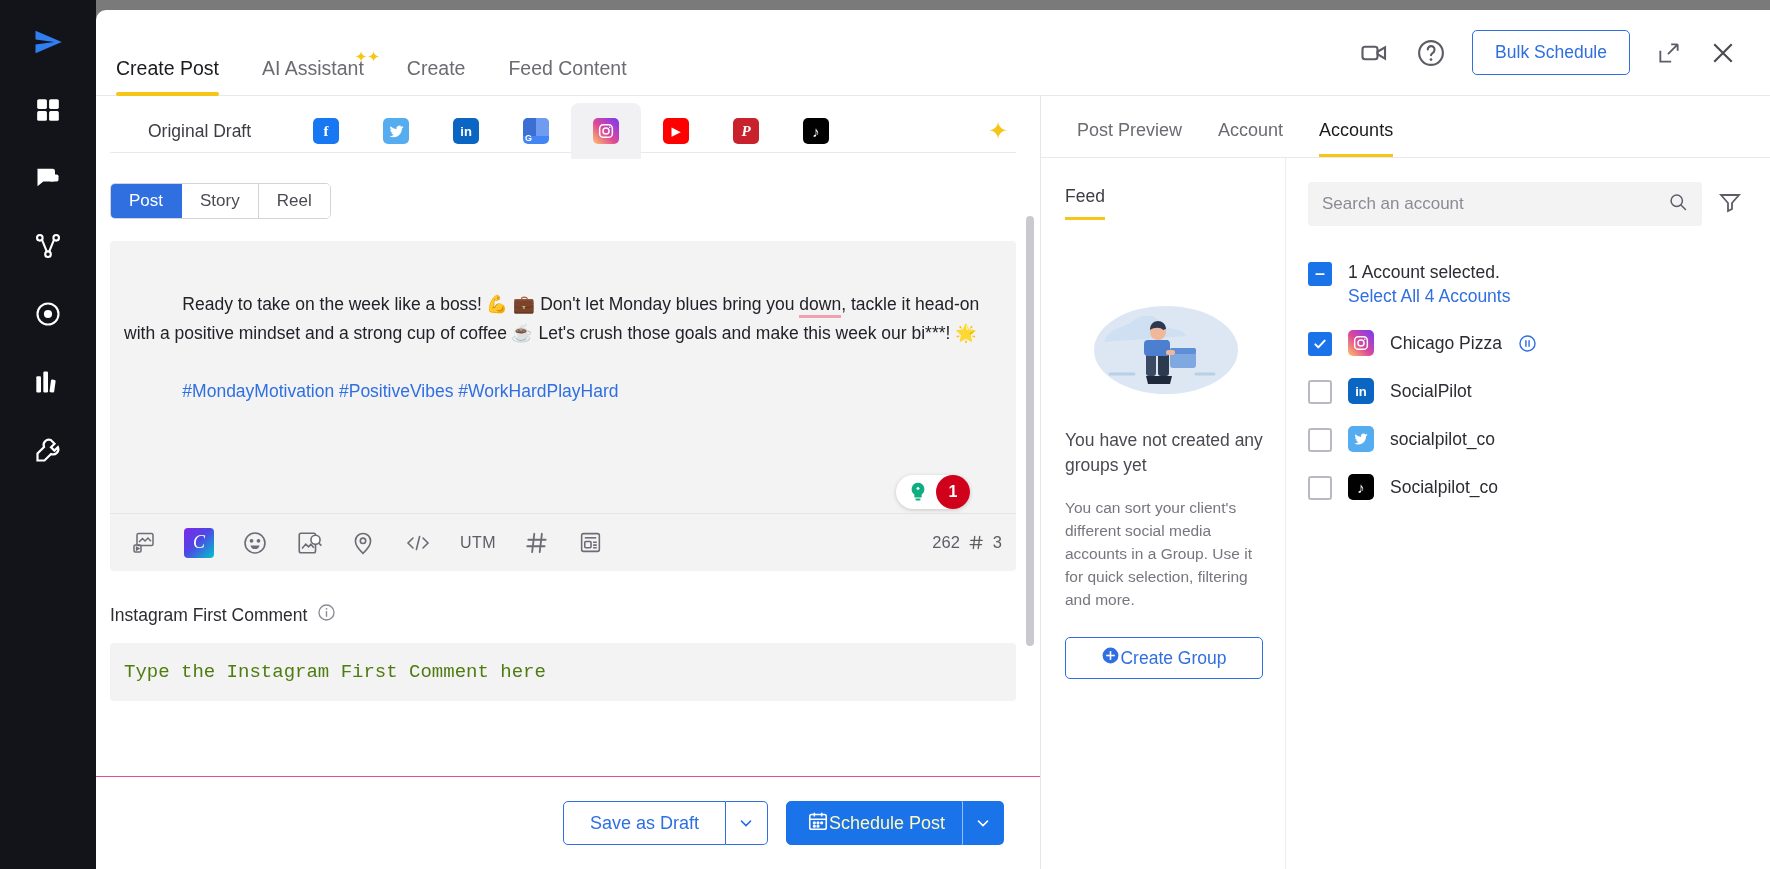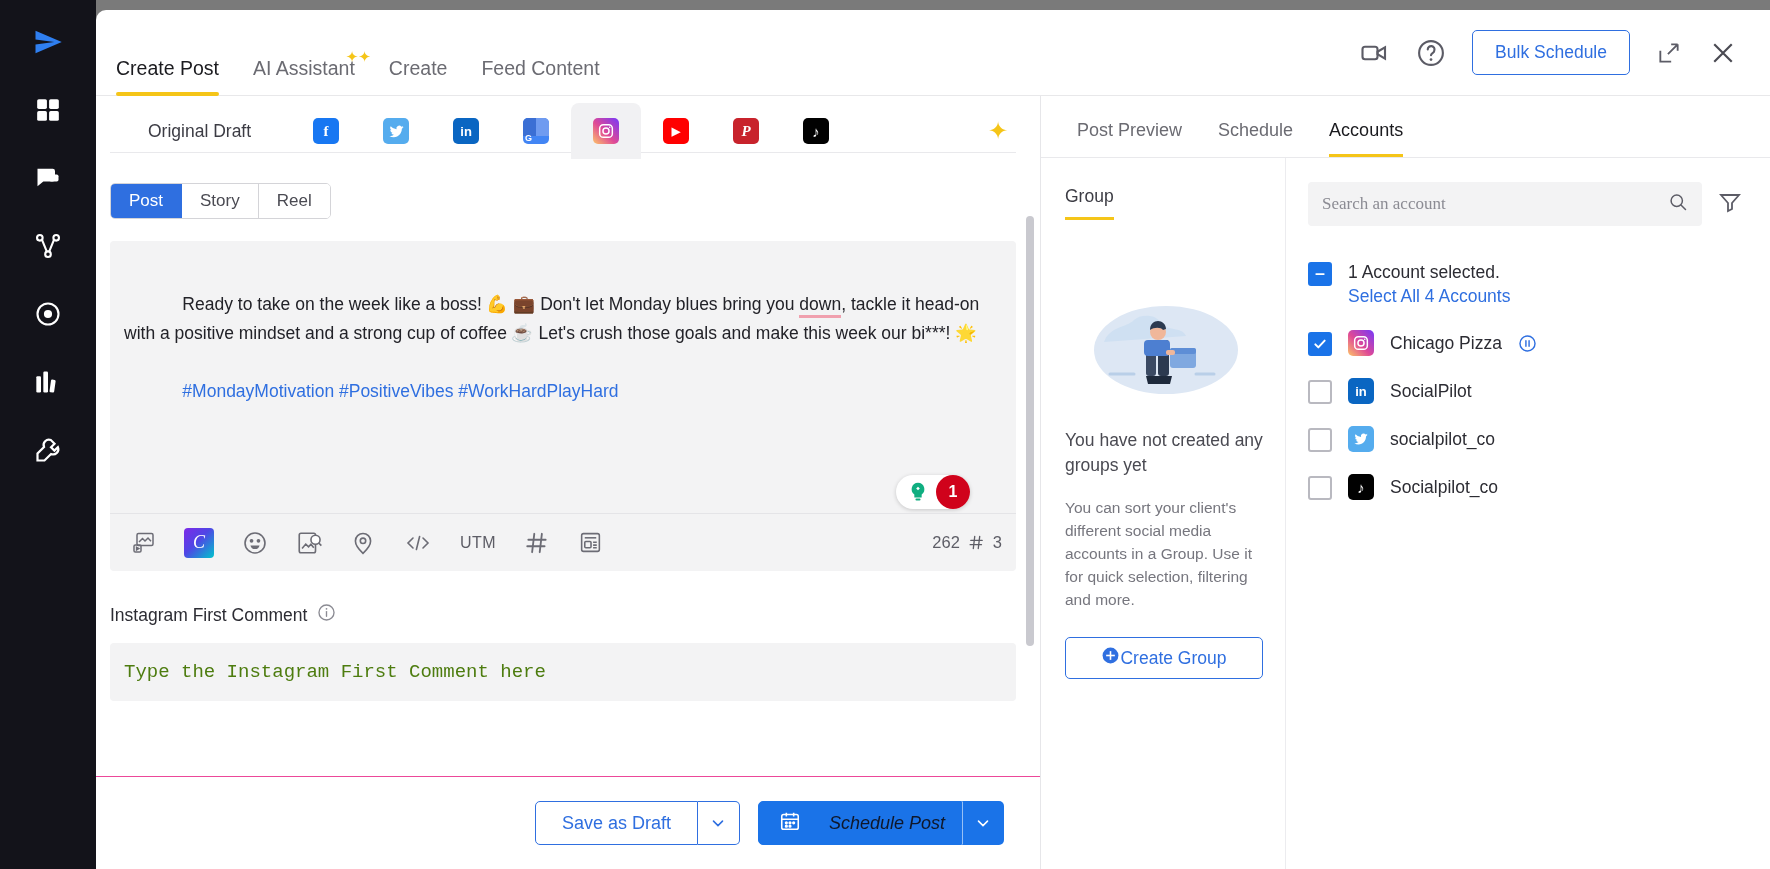--- a/index.html
+++ b/index.html
@@ -49,21 +49,21 @@
   }
 
   
   .m-header {
     position: relative;
     height: 86px;
     border-bottom: 1px solid #e8e8ea;
     display: flex; align-items: center;
   }
   .tabs-main {
-    display: flex; align-items: flex-end; gap: 34px;
+    display: flex; align-items: flex-end; gap: 43px;
     margin-left: 20px; height: 86px;
     padding-top: 28px;
   }
   .tab-main {
     position: relative;
     font-size: 19.5px;
     color: #6b6b72;
     padding-bottom: 16px;
     cursor: pointer;
     white-space: nowrap;
@@ -276,22 +276,22 @@
     font-family: "Liberation Sans", sans-serif;
   }
   .split-caret {
     border: 1px solid #2f6fe0; border-left: none; background: #fff;
     width: 42px; height: 44px;
     display: flex; align-items: center; justify-content: center;
     border-top-right-radius: 5px; border-bottom-right-radius: 5px;
     cursor: pointer; color: #2f6fe0;
   }
   .split-btn.primary .split-main {
-    background: #1a73e8; color: #0f172a; border-color: #1a73e8;
-    gap: 28px; padding: 0 16px 0 20px; font-style: italic;
+    background: #1a73e8; color: #fef9c3; border-color: #1a73e8;
+    gap: 0; padding: 0 16px 0 20px;
   }
   .split-btn.primary .split-caret {
     background: #1a73e8; color: #fff; border-color: #1a73e8;
     border-left: 1px solid rgba(255,255,255,.55);
   }
 
   
   .rp-tabs {
     display: flex; gap: 36px;
     padding: 24px 0 0 36px;
@@ -342,21 +342,21 @@
   .acct-col { flex: 1; padding: 24px 28px 0 22px; }
   .acct-search-row { display: flex; align-items: center; gap: 16px; }
   .acct-search {
     flex: 1; background: #f3f3f4; border-radius: 4px;
     height: 44px; display: flex; align-items: center;
     padding: 0 14px; gap: 10px;
   }
   .acct-search input {
     border: none; background: transparent; outline: none;
     font-size: 17px; color: #6d28d9; flex: 1;
-    font-family: Liberation Serif, serif;
+    font-family: Liberation Sans, sans-serif;
   }
   .acct-search input::placeholder { color: #8b8b93; }
   .filter-icon { cursor: pointer; color: #5c5c66; }
 
   .select-all-row {
     display: flex; align-items: flex-start; gap: 16px;
     margin-top: 34px;
   }
   .cb {
     width: 24px; height: 24px; border-radius: 3px;
@@ -664,28 +664,28 @@
                 <path d="M6 9.5l6 6 6-6"></path>
               </svg>
           </div>
         </div>
       </div>
     </div>
 
     <div class="right-pane">
       <div class="rp-tabs">
         <div class="rp-tab">Post Preview</div>
-        <div class="rp-tab">Schedule</div>
+        <div class="rp-tab">Account</div>
         <div class="rp-tab active">Accounts</div>
       </div>
 
       <div class="rp-cols">
 
         <div class="group-col">
-          <div class="group-tab">Group</div>
+          <div class="group-tab">Feed</div>
 
           <div class="empty-ill">
             <svg width="180" height="115" viewBox="0 0 180 115">
               <ellipse cx="92" cy="60" rx="72" ry="44" fill="#dde7f4"></ellipse>
               <path d="M30 52c6-16 22-14 30-22 6-6 22-6 26 2 6 10 22 4 26 14" fill="#cfe0f2"></path>
               <rect x="72" y="52" width="10" height="34" rx="3" fill="#3b4a63"></rect>
               <rect x="84" y="50" width="11" height="36" rx="3" fill="#2c3a50"></rect>
               <path d="M72 86h26l-2 8H74z" fill="#1e2a3c"></path>
               <circle cx="84" cy="42" r="8" fill="#f0b79a"></circle>
               <path d="M76 40c0-6 4-9 8-9s8 3 8 8l-3 1c-2-3-9-3-13 0z" fill="#2c3a50"></path>

